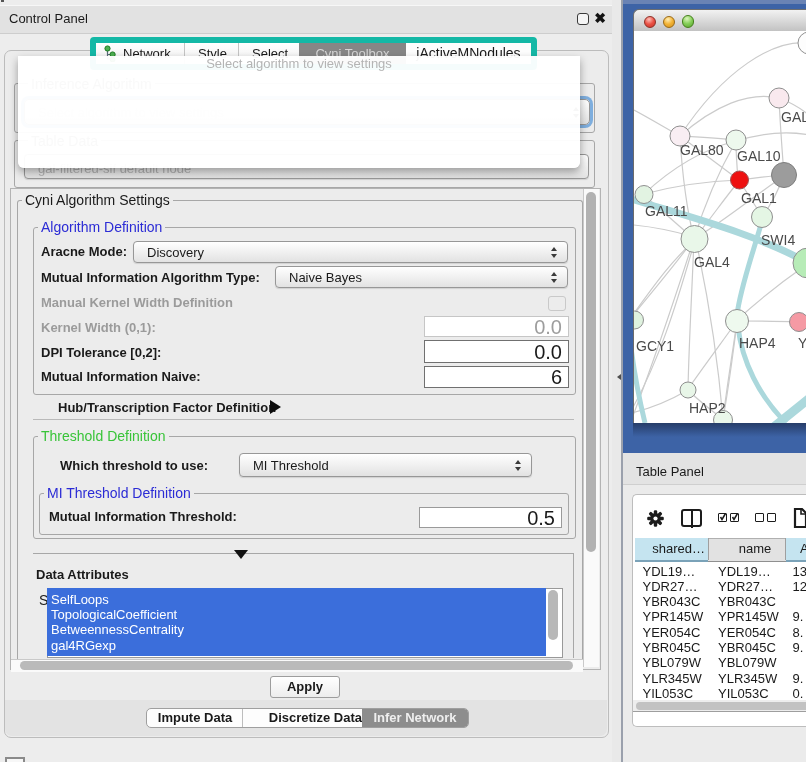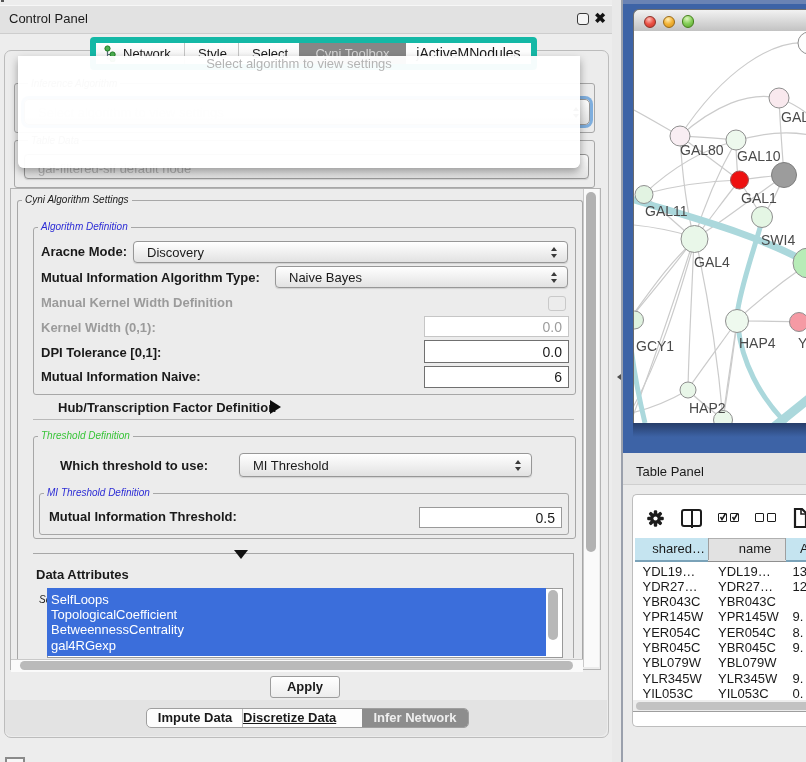--- a/index.html
+++ b/index.html
@@ -1,28 +1,28 @@
 <!DOCTYPE html>
 <html><head>
 <meta charset="utf-8">
 <style>
 html,body{margin:0;padding:0;}
 body{width:806px;height:762px;overflow:hidden;position:relative;background:#ededed;
  font-family:"Liberation Sans",sans-serif;font-size:13px;color:#1a1a1a;}
 .abs{position:absolute;}
 .grp{position:absolute;border:1px solid #a7a7a7;border-radius:3px;}
-.glab{position:absolute;background:#ececec;padding:0 3px;line-height:14px;font-size:10px;white-space:nowrap;font-style:italic;}
+.glab{position:absolute;background:#ececec;padding:0 3px;line-height:14px;font-size:14px;white-space:nowrap;}
 .combo{position:absolute;border:1px solid #979797;border-radius:4px;
  background:linear-gradient(#ffffff,#f2f2f2 45%,#e2e2e2);box-shadow:0 1px 1px rgba(0,0,0,0.12);}
 .combo .ct{position:absolute;left:13px;top:0;bottom:0;display:flex;align-items:center;white-space:nowrap;}
 .arrs{position:absolute;right:8px;top:50%;width:9px;height:13px;margin-top:-6.5px;}
 .arrs:before{content:"";position:absolute;left:1px;top:1px;border-left:3.5px solid transparent;border-right:3.5px solid transparent;border-bottom:4.5px solid #3a3a3a;}
 .arrs:after{content:"";position:absolute;left:1px;bottom:1px;border-left:3.5px solid transparent;border-right:3.5px solid transparent;border-top:4.5px solid #3a3a3a;}
 .tfield{position:absolute;background:#fff;border:1px solid #707070;}
-.tfield span{position:absolute;right:6px;top:50%;transform:translateY(-50%);font-size:14px;}
+.tfield span{position:absolute;right:6px;top:50%;transform:translateY(-50%);font-size:20px;}
 .blab{position:absolute;font-weight:bold;white-space:nowrap;line-height:15px;}
 .sep{position:absolute;background:#b9b9b9;height:1px;}
 </style>
 </head>
 <body>
 
 <div class="abs" style="left:1px;top:0;width:3px;height:2px;background:#555;"></div>
 
 <div class="abs" style="left:0;top:5px;width:612px;height:27px;background:#e2e2e2;border-top:1px solid #f7f7f7;border-bottom:1px solid #cdcdcd;"></div>
 <div class="abs" style="left:9px;top:5px;height:27px;line-height:27px;">Control Panel</div>
@@ -83,21 +83,21 @@
   </div>
 
 <div class="blab" style="left:41px;top:295px;color:#9b9b9b;">Manual Kernel Width Definition</div>
 <div class="abs" style="left:548px;top:296px;width:16px;height:13px;background:#ececec;border:1px solid #c9c9c9;border-radius:3px;"></div>
 
 <div class="blab" style="left:41px;top:320px;color:#9b9b9b;">Kernel Width (0,1):</div>
 <div class="tfield" style="left:424px;top:316px;width:143px;height:19px;border-color:#c6c6c6;">
     <span style="color:#9d9d9d;">0.0</span>
   </div>
 
-<div class="blab" style="left:41px;top:345px;">DPI Tolerance [0,1]:</div>
+<div class="blab" style="left:41px;top:345px;">DPI Tolerance [0,2]:</div>
 <div class="tfield" style="left:424px;top:340px;width:143px;height:21px;">
     <span>0.0</span>
   </div>
 
 <div class="blab" style="left:41px;top:369px;">Mutual Information Naive:</div>
 <div class="tfield" style="left:424px;top:366px;width:143px;height:20px;">
     <span>6</span>
   </div>
 
 <div class="blab" style="left:38px;top:400px;margin-left:20px;">Hub/Transcription Factor Definition</div>
@@ -134,21 +134,21 @@
 <div class="abs" style="left:583px;top:189px;width:15px;height:478px;background:#fafafa;border-left:1px solid #c9c9c9;"></div>
 <div class="abs" style="left:586px;top:192px;width:10px;height:360px;background:#b2b2b2;border-radius:5px;"></div>
 <div class="abs" style="left:11px;top:659px;width:572px;height:12px;background:#fafafa;border-top:1px solid #c9c9c9;"></div>
 <div class="abs" style="left:20px;top:660.5px;width:553px;height:9px;background:#bababa;border-radius:4.5px;"></div>
 
 <div class="abs" style="left:270px;top:676px;width:68px;height:20px;background:linear-gradient(#ffffff,#ededed);border:1px solid #9d9d9d;border-radius:3px;text-align:center;line-height:20px;font-weight:bold;">Apply</div>
 <div class="abs" style="left:5px;top:700px;width:602px;height:36px;background:#e3e3e3;border-radius:0 0 7px 7px;"></div>
 <div class="abs" style="left:146px;top:708px;width:321px;height:18px;background:#fdfdfd;border:1px solid #9f9f9f;border-radius:5px;overflow:hidden;font-weight:bold;">
   <div class="abs" style="left:95px;top:0;width:1px;height:18px;background:#bdbdbd;"></div>
   <div class="abs" style="left:0;top:0;width:96px;text-align:center;line-height:18px;">Impute Data</div>
-  <div class="abs" style="left:96px;top:0;width:119px;text-align:left;line-height:18px;text-decoration:underline;">Discretize Data</div>
+  <div class="abs" style="left:96px;top:0;width:119px;text-align:right;line-height:18px;">Discretize Data</div>
   <div class="abs" style="left:215px;top:0;width:106px;height:18px;background:#8d8d8d;text-align:center;line-height:18px;color:#efefef;">Infer Network</div>
 </div>
 
 <div class="abs" style="left:5px;top:756.5px;width:16px;height:8px;background:#f7f7f7;border:2px solid #8a8a8a;"></div>
 
 <div class="abs" style="left:18px;top:56px;width:562px;height:112px;background:rgba(255,255,255,0.96);border-radius:0 0 6px 6px;box-shadow:0 4px 9px rgba(0,0,0,0.35);z-index:50;"></div>
 <div class="abs" style="left:18px;top:56px;width:562px;z-index:51;">
   <div style="text-align:center;color:#b4b4b4;line-height:16px;height:18px;">Select algorithm to view settings</div>
 </div>
 

